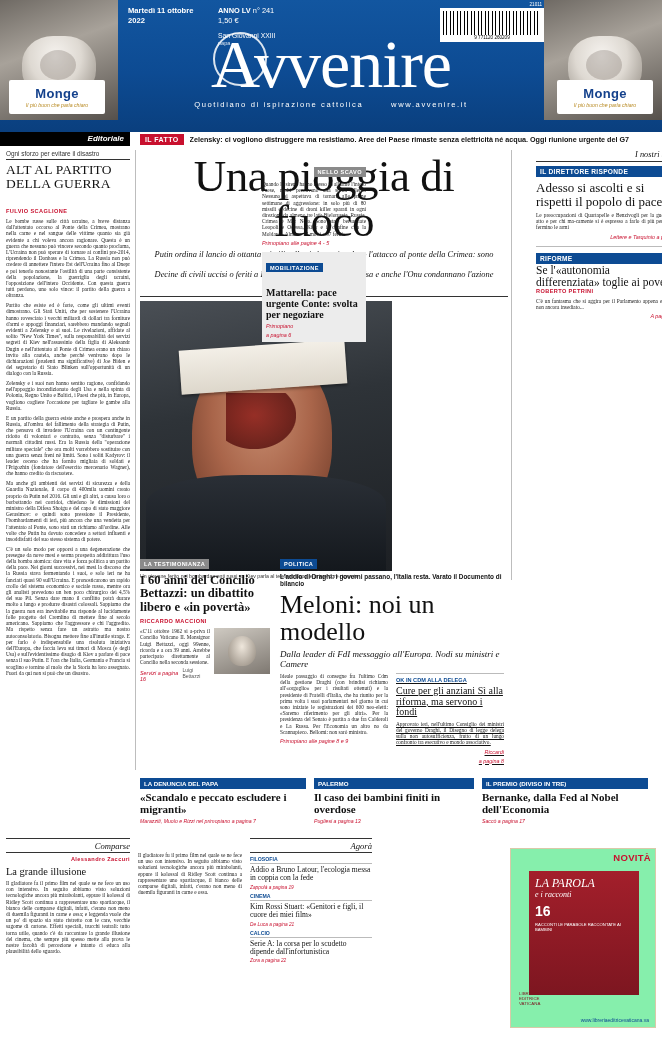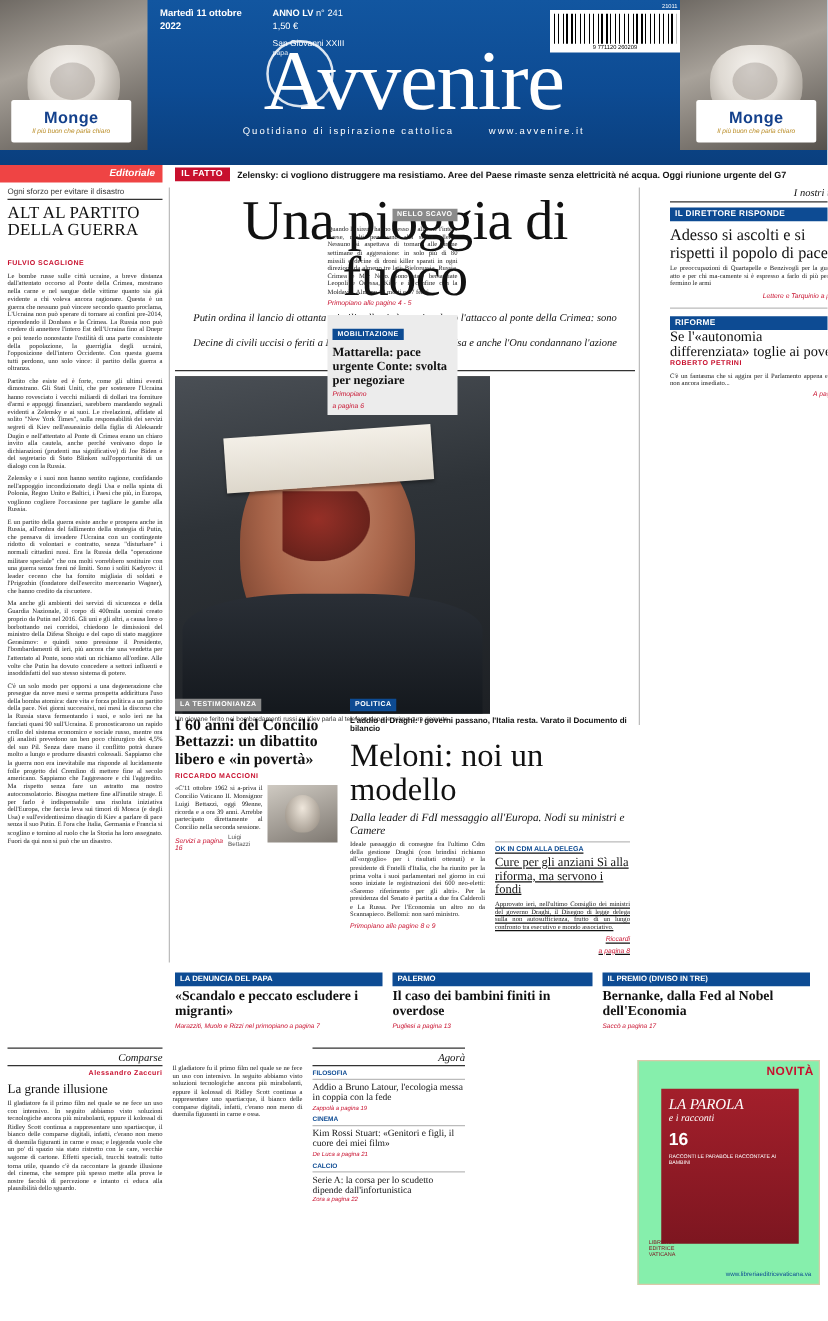--- a/index.html
+++ b/index.html
@@ -86,21 +86,21 @@
   }
   .logo .sub {
     margin-top:2px; font-family:"Liberation Sans", sans-serif;
     font-size:7.6px; letter-spacing:1.6px;
   }
   .logo .sub .site { margin-left:24px; }
 
   
   .editorial-band {
     position:absolute; left:0; top:132px; width:130px; height:14px;
-    background:#ef4444; color:#fff; font-family:"Liberation Sans",sans-serif;
+    background:#000000; color:#fff; font-family:"Liberation Sans",sans-serif;
     font-size:8px; font-style:italic; text-align:right; padding:2px 6px 0 0; font-weight:bold;
   }
   .fatto-band {
     position:absolute; left:140px; top:132px; right:6px; height:14px;
     display:flex; align-items:center; gap:6px;
   }
   .tag-red {
     background:#c8102e; color:#fff; font-family:"Liberation Sans",sans-serif;
     font-size:7px; font-weight:bold; padding:2px 5px; letter-spacing:.4px;
   }
@@ -187,21 +187,21 @@
   .tag-blue { background:#0d4b93; }
   .tag-grey { background:#8a8a8a; }
   .primopiano {
     font-family:"Liberation Sans",sans-serif; font-size:5.4px; color:#c8102e;
     font-style:italic; margin-top:3px;
   }
   .box-grey {
     background:#ececec; padding:4px; margin-top:6px;
   }
   .box-grey h4 {
-    margin:3px 0 2px 0; font-family:"Liberation Serif",serif; font-size:10px; line-height:11px;
+    margin:13px 0 2px 0; font-family:"Liberation Serif",serif; font-size:10px; line-height:11px;
   }
 
   
   .rc-band {
     background:#0d4b93; color:#fff; font-family:"Liberation Sans",sans-serif;
     font-size:6.6px; font-weight:bold; padding:2px 4px; letter-spacing:.3px;
   }
   .rc-title {
     font-family:"Liberation Serif",serif; font-size:13px; line-height:13.5px;
     margin:4px 0 4px 0;

